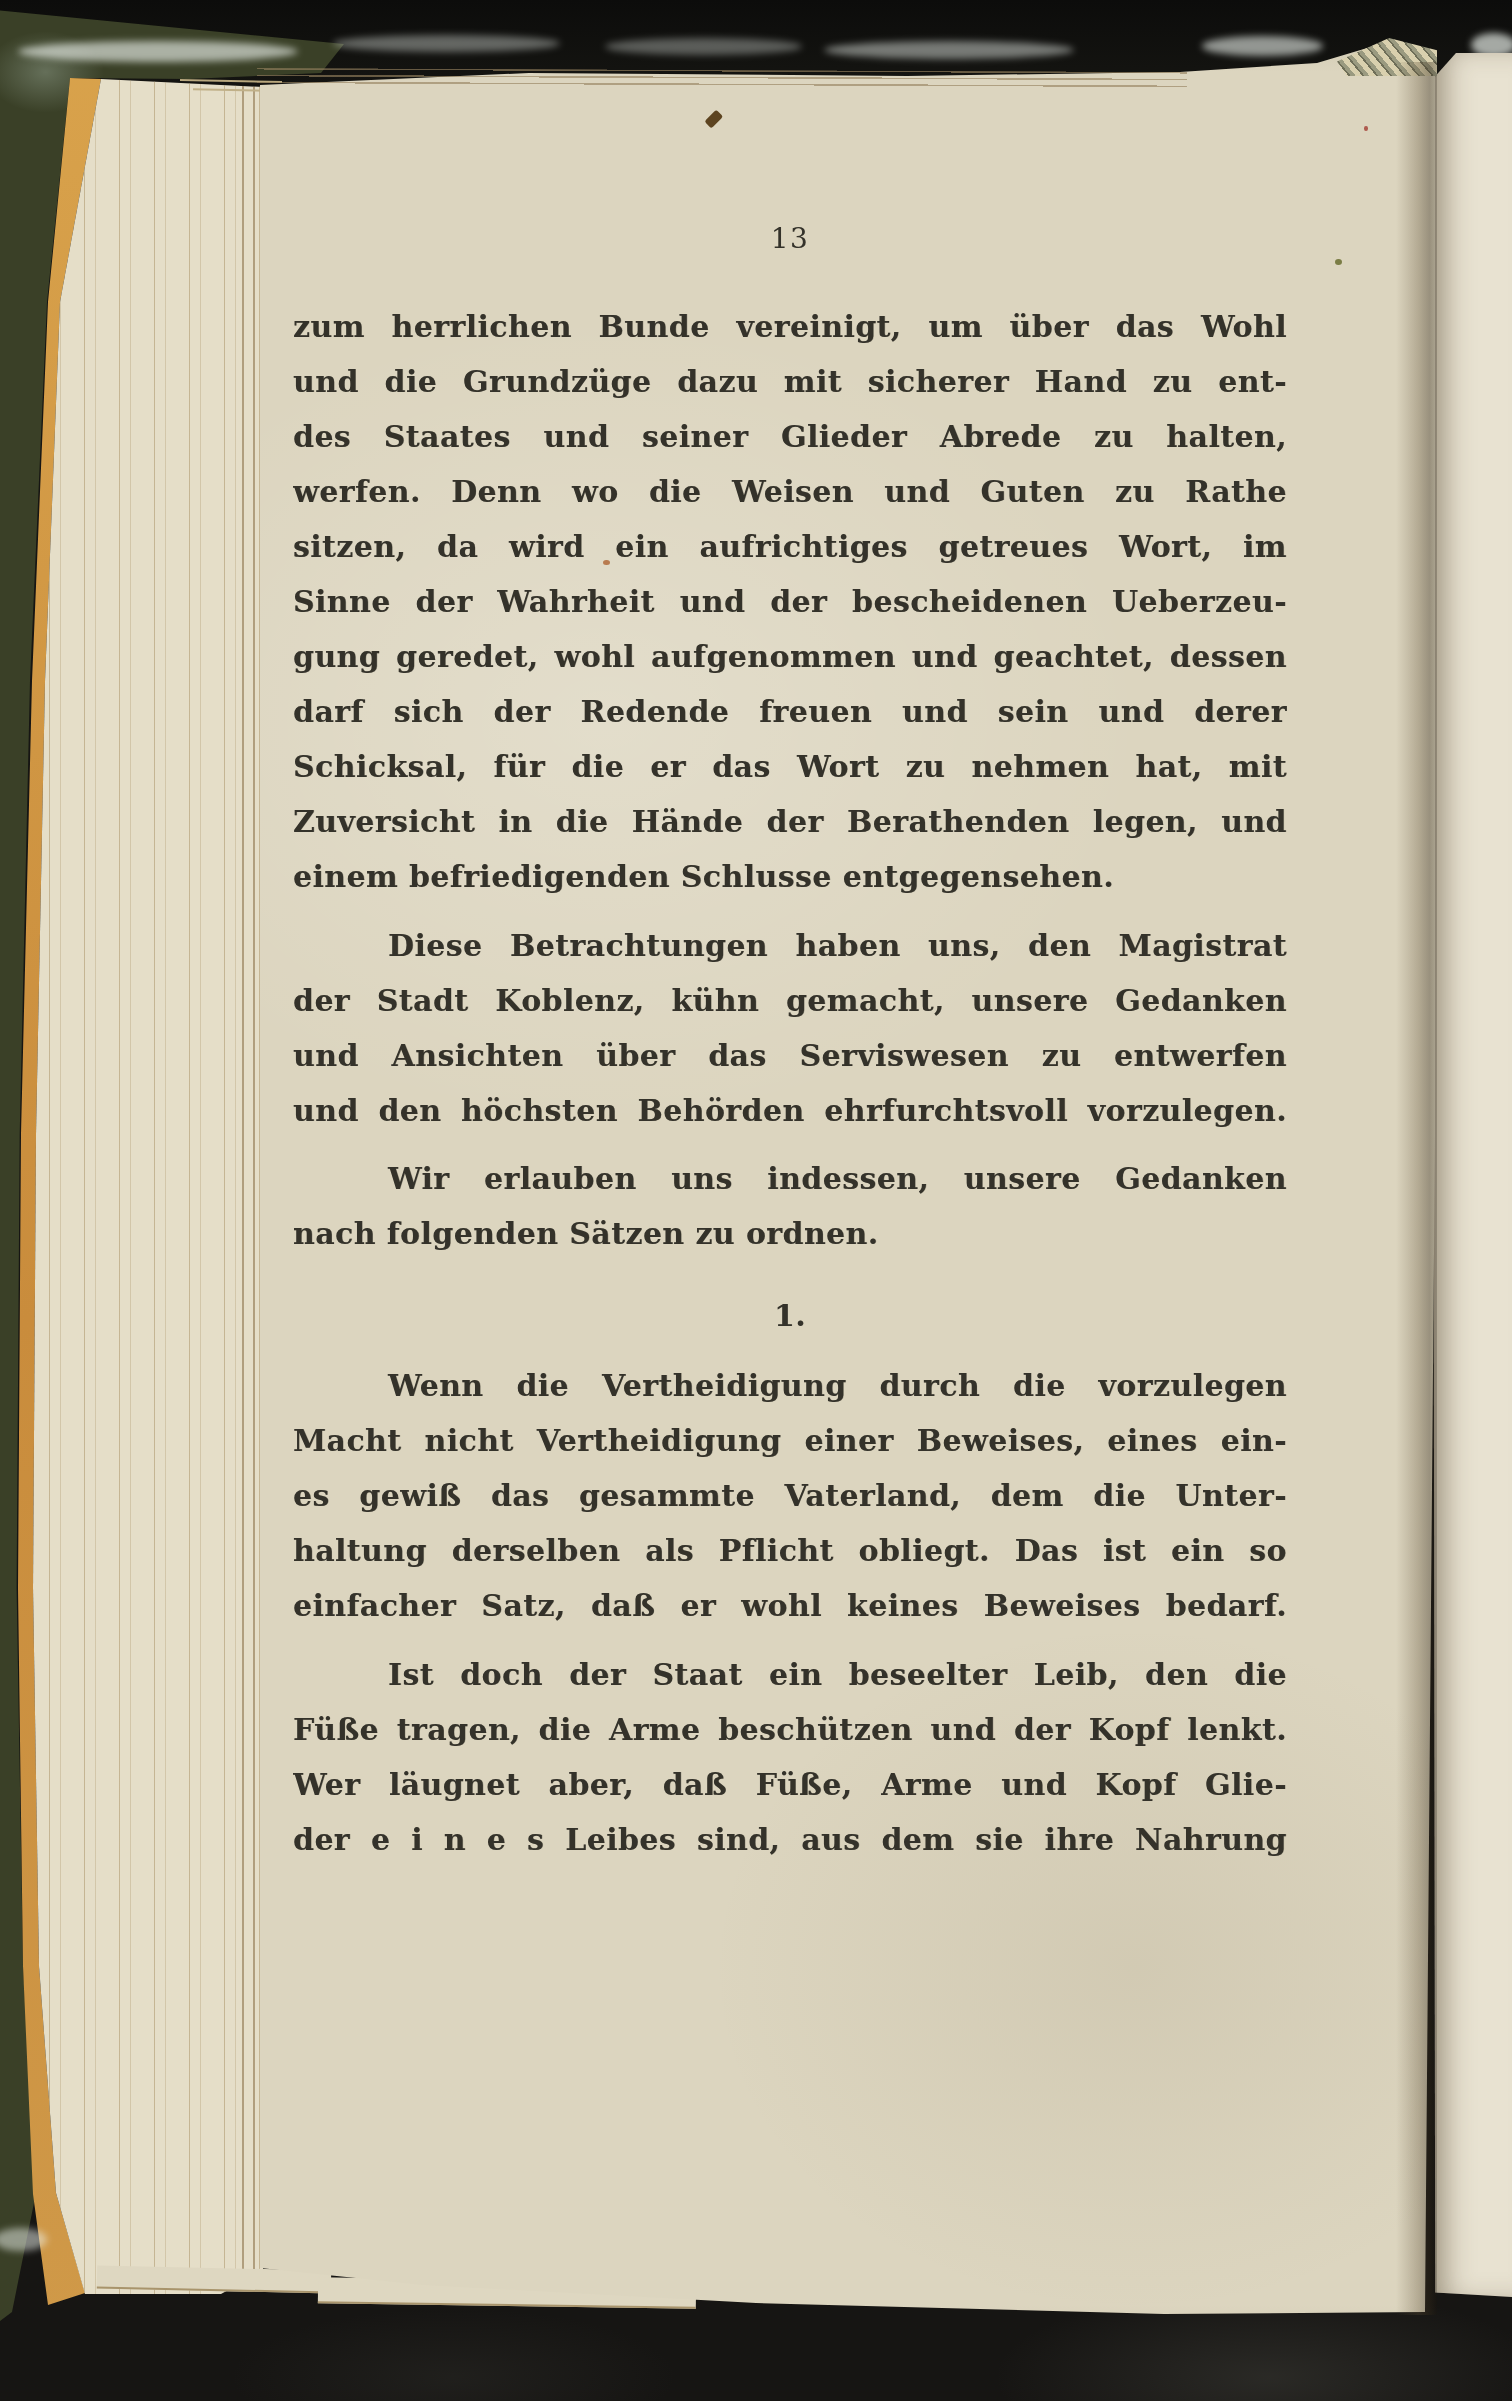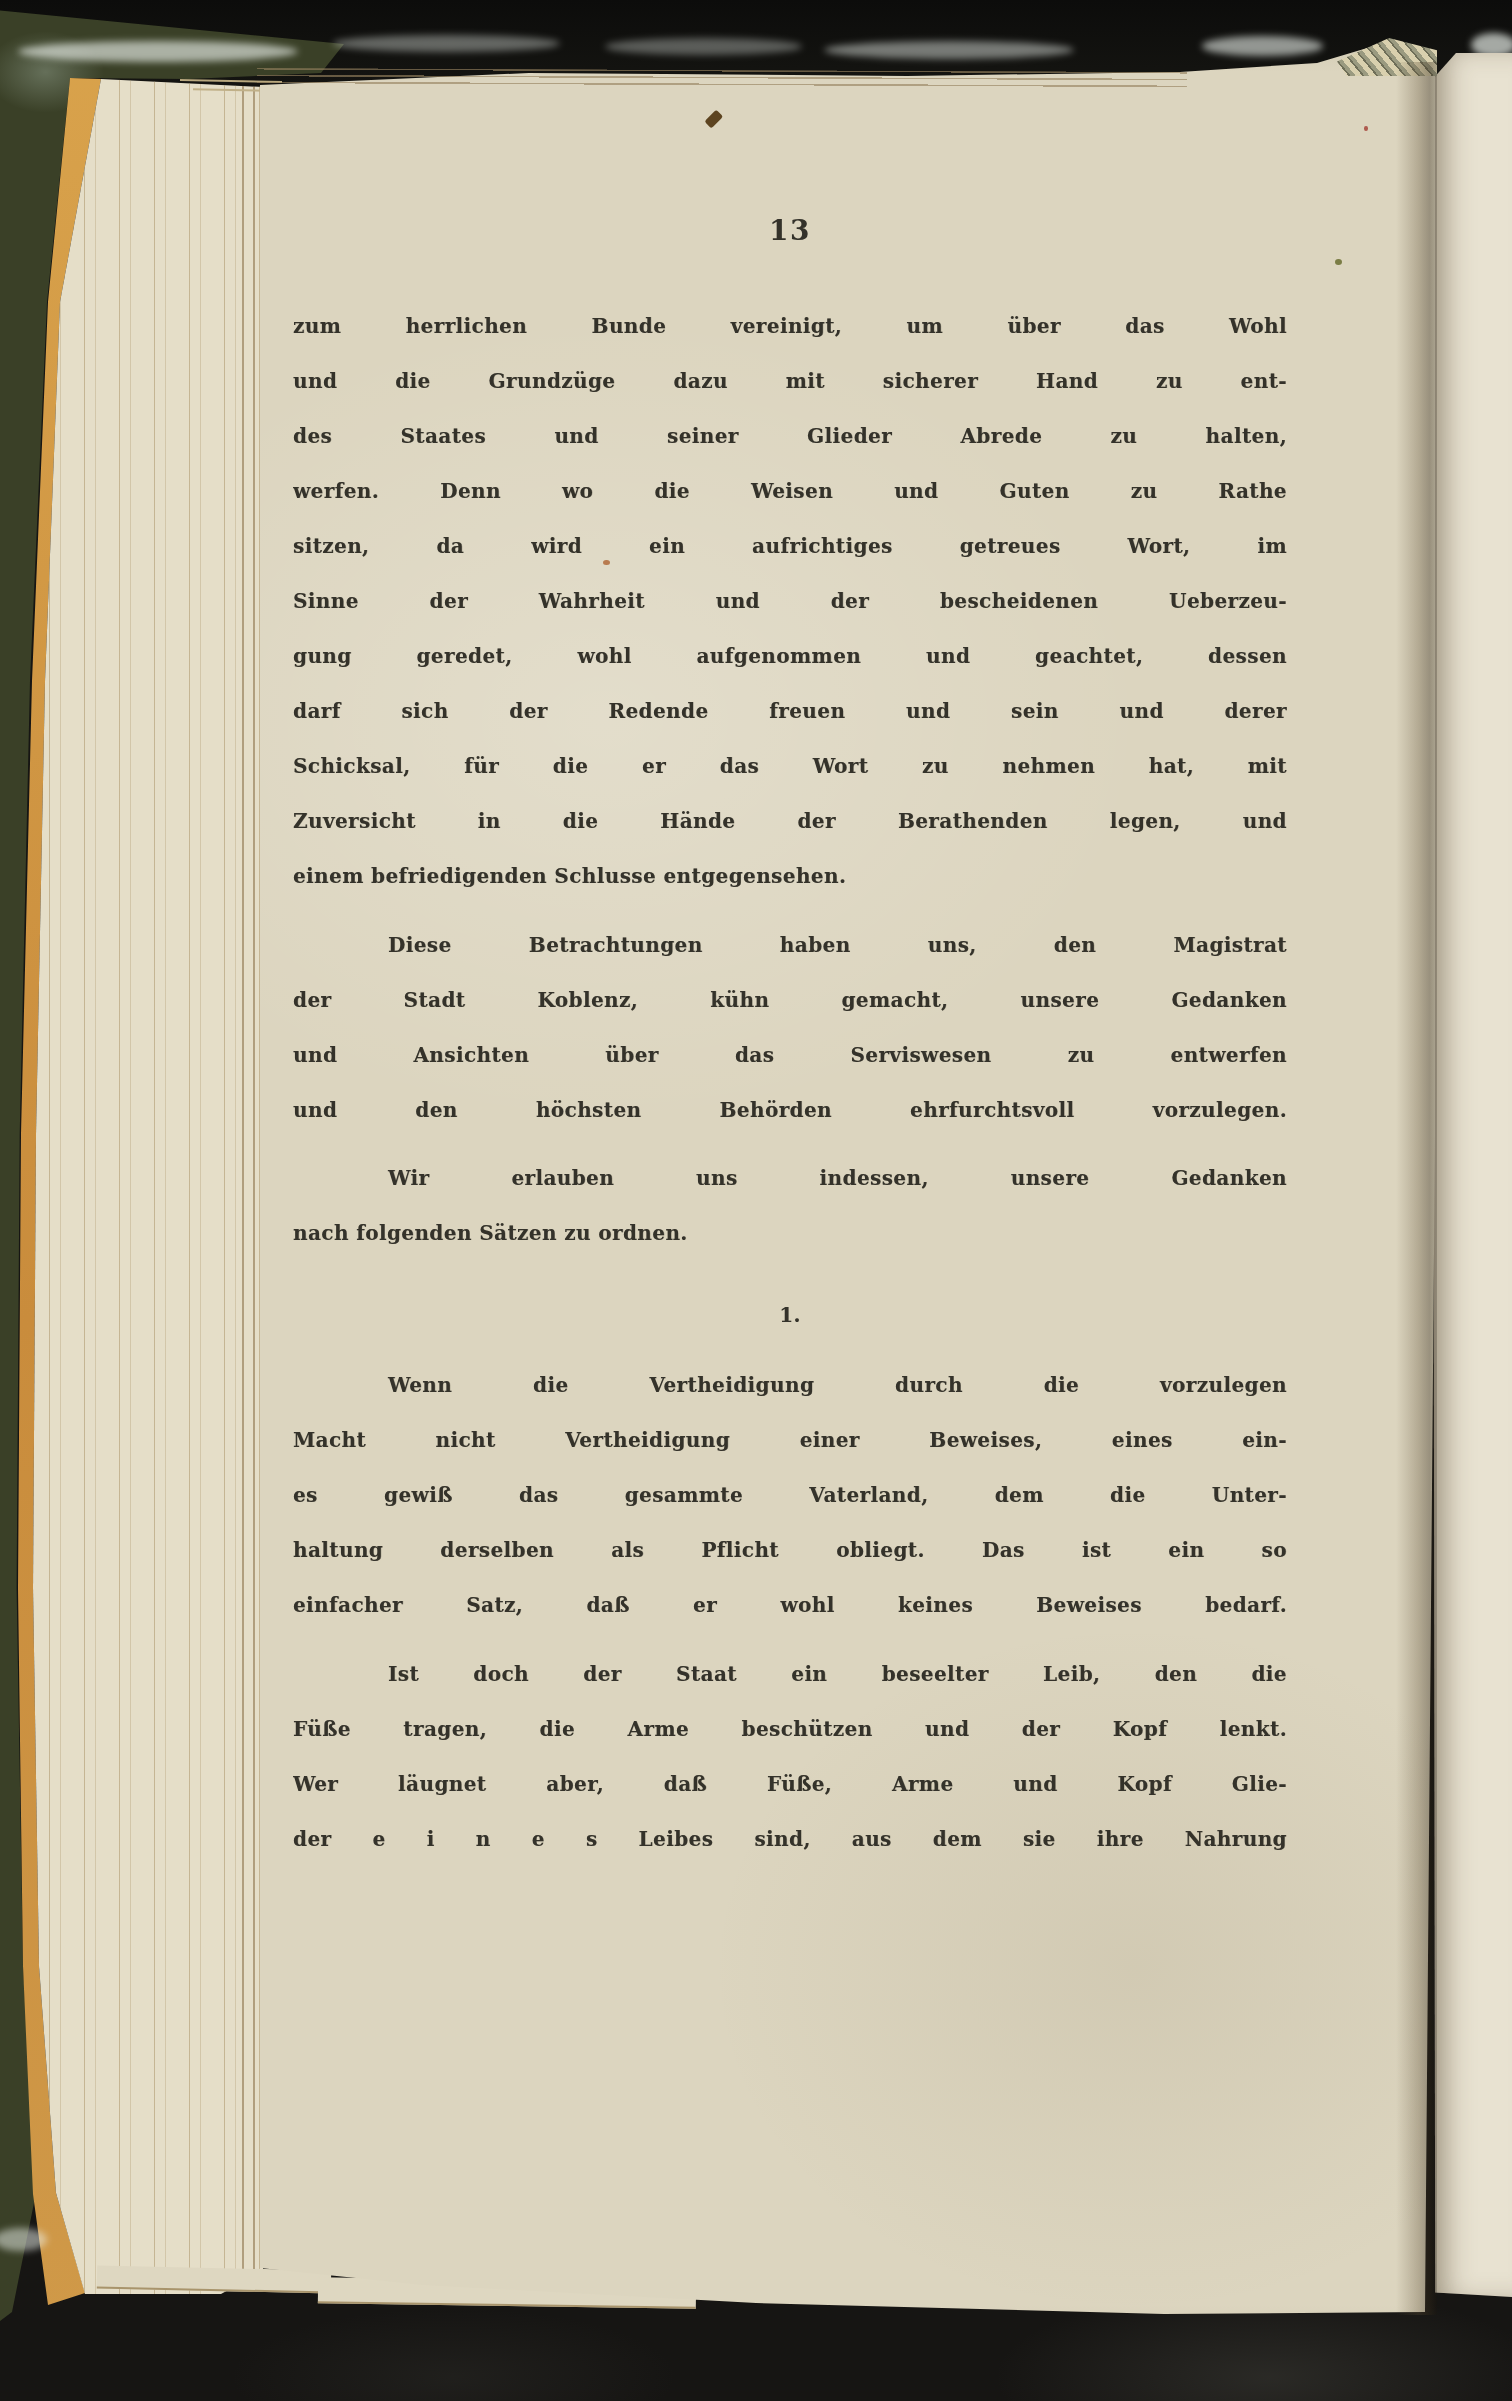--- a/index.html
+++ b/index.html
@@ -100,25 +100,25 @@
   .curl{position:absolute;left:1337px;top:38px;width:100px;height:38px;
     clip-path:polygon(0 62%,52% 0,100% 32%,100% 100%,10% 100%);
     background:repeating-linear-gradient(50deg,#9a9a80 0 3.8px,#d9d0ae 3.8px 9px,#6e6e58 9px 10.6px);}
 
   
   .fold{position:absolute;left:1396px;top:62px;width:41px;height:2253px;
     background:linear-gradient(90deg, rgba(0,0,0,0), rgba(90,75,50,.30) 55%,
       rgba(50,40,25,.38) 82%, rgba(25,20,12,.22) 100%);}
 
   
-  .pageno{position:absolute;left:293px;top:204px;width:994px;height:53px;
-    line-height:53px;text-align:center;font-size:28px;font-weight:700;
+  .pageno{position:absolute;left:293px;top:212px;width:994px;height:53px;
+    line-height:53px;text-align:center;font-size:28px;font-weight:400;
     color:#34322a;letter-spacing:1.5px;}
   .text-block{position:absolute;left:293px;top:299px;width:994px;
-    font-size:20px;font-weight:700;color:#34322a;letter-spacing:0.4px;
+    font-size:30px;font-weight:700;color:#34322a;letter-spacing:0.4px;
     text-shadow:0.4px 0.4px 0 rgba(52,48,38,.35);}
   .para{margin:0 0 13.6px 0;}
   .line{height:55px;line-height:55px;white-space:nowrap;}
   .line.just{white-space:normal;text-align:justify;text-align-last:justify;
     height:55px;line-height:55px;overflow:hidden;}
   .line.ind{padding-left:95px;}
   .para.heading{margin:27px 0 15px 0;text-align:center;}
   .para.heading .line{text-align:center;text-align-last:center;}
 
   

